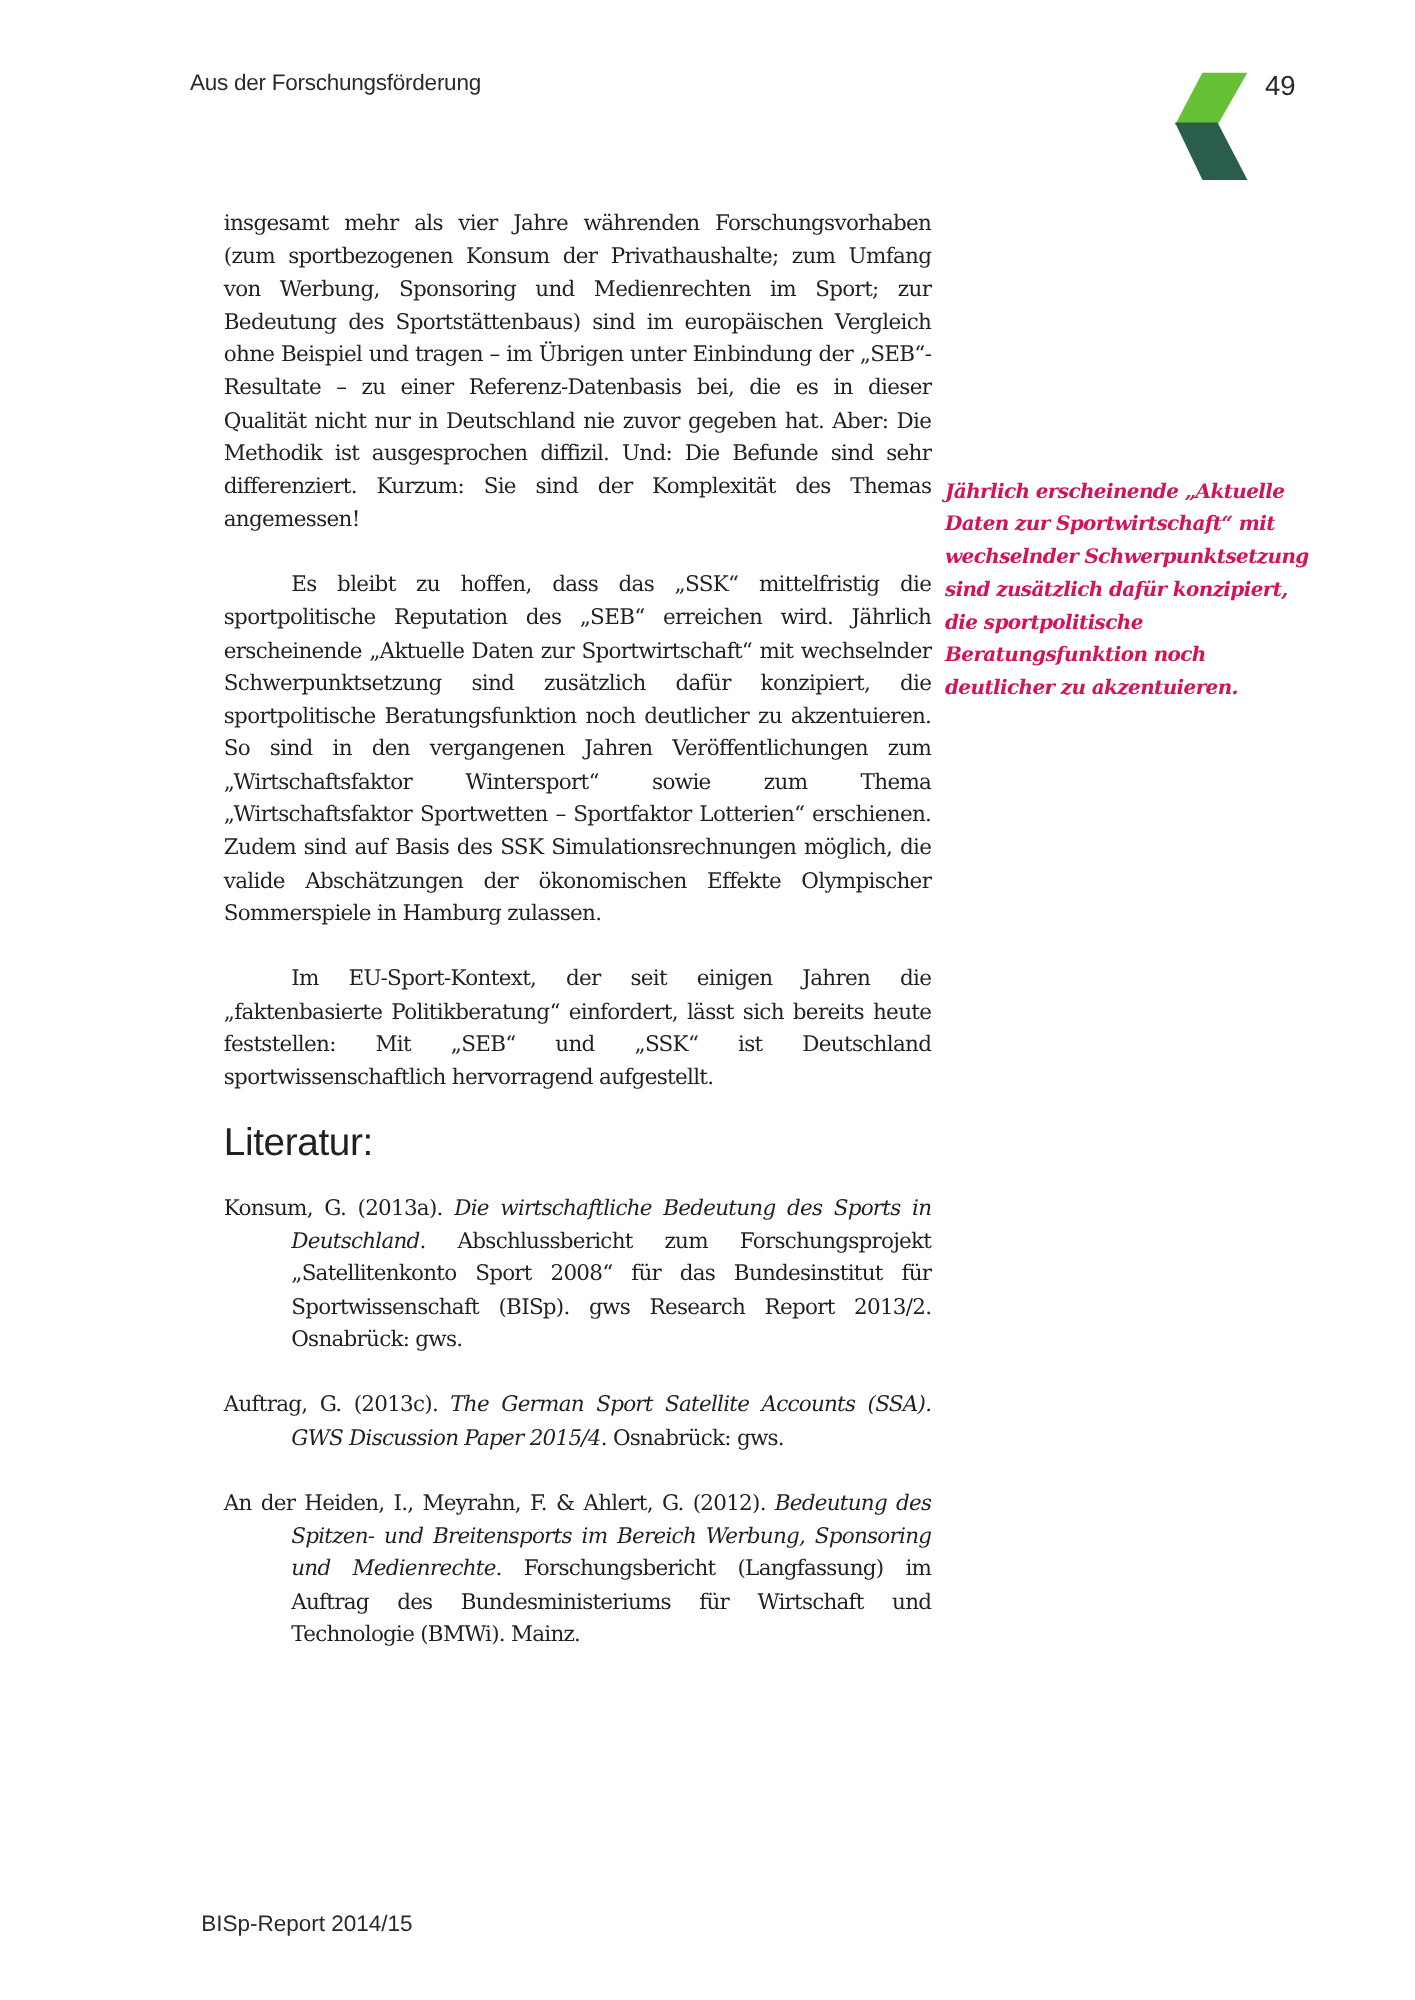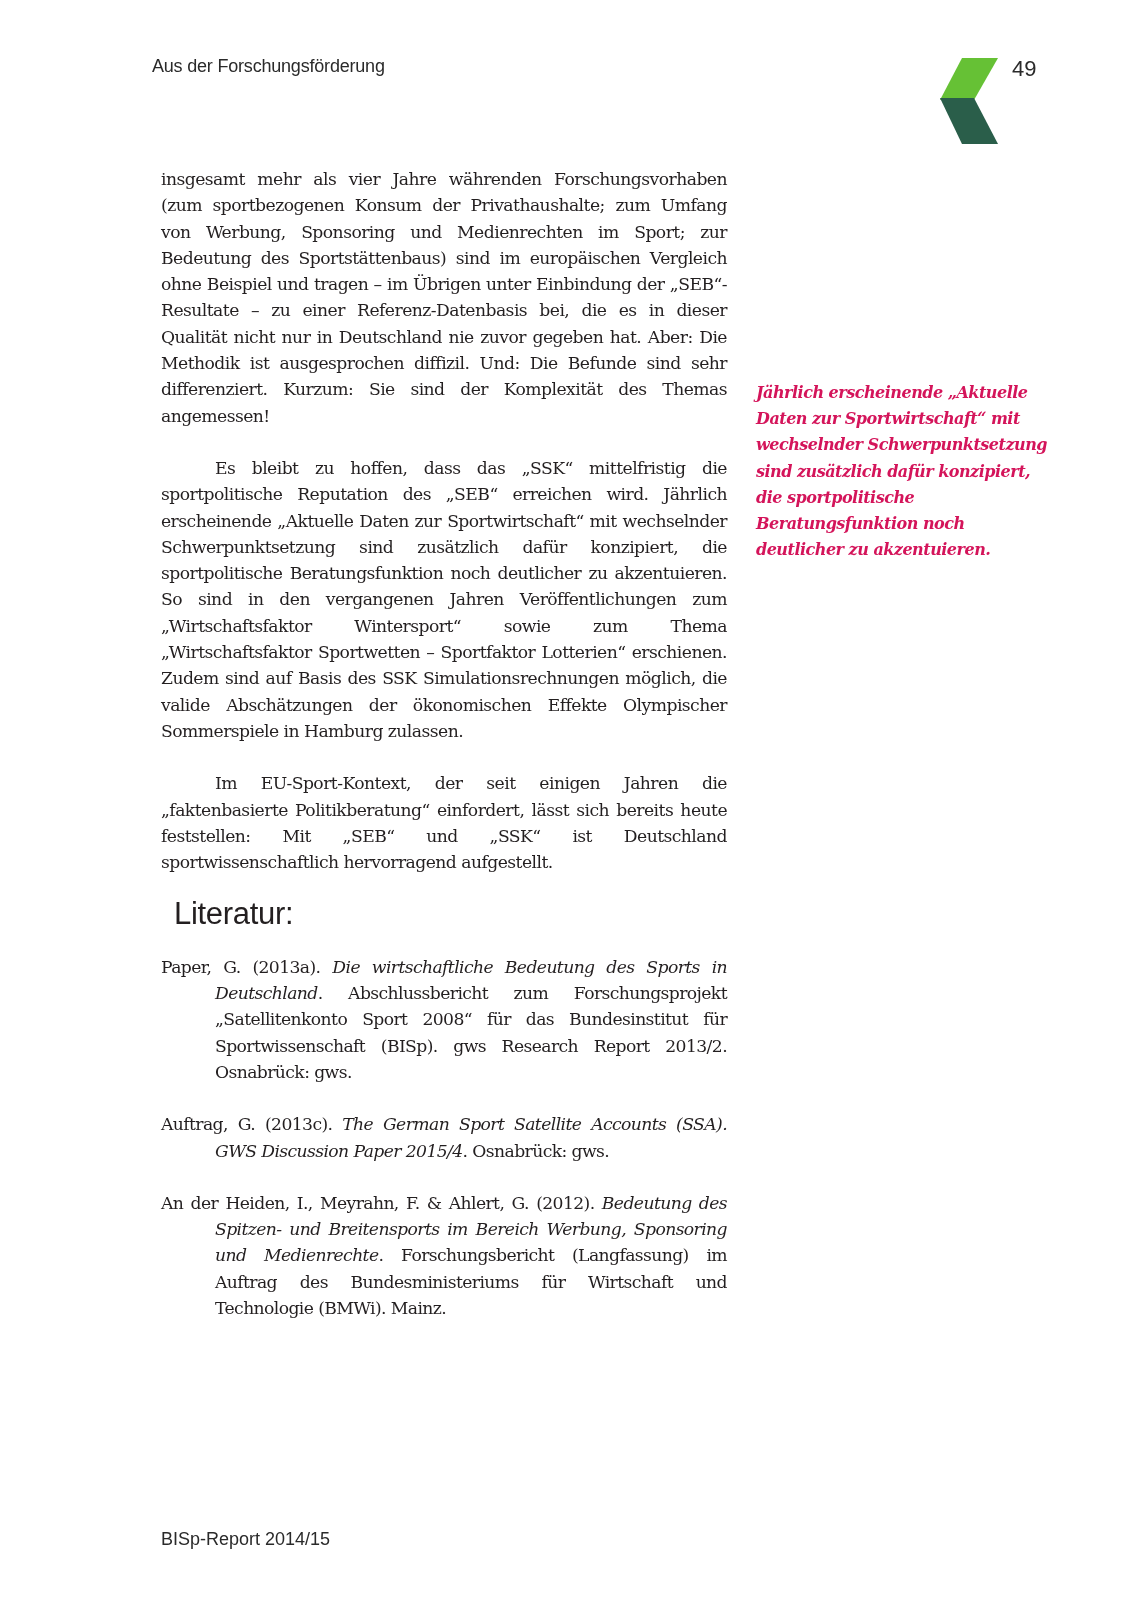--- a/index.html
+++ b/index.html
@@ -8,29 +8,29 @@
     position: absolute; left: 152px; top: 56px;
     font-family: "Liberation Sans", sans-serif; font-size: 18px; color: #2a2a2a;
     letter-spacing: -0.2px;
   }
   .page-number {
     position: absolute; left: 1012px; top: 56px;
     font-family: "Liberation Sans", sans-serif; font-size: 22px; color: #2a2a2a;
   }
   .logo { position: absolute; left: 940px; top: 58px; width: 60px; height: 86px; }
   .main {
-    position: absolute; left: 161px; top: 166px; width: 566px;
+    position: absolute; left: 179px; top: 166px; width: 566px;
     font-family: "DejaVu Serif", serif; font-size: 17.2px; line-height: 26.3px;
     color: #231f20; letter-spacing: -0.55px;
   }
   .main p { margin: 0 0 26px 0; text-align: justify; hyphens: manual; }
   .main p.indent { text-indent: 54px; }
   .heading {
     font-family: "Liberation Sans", sans-serif; font-size: 31px; font-weight: normal;
-    margin: 24px 0 26px 13px; color: #231f20; letter-spacing: -0.3px;
+    margin: 24px 0 26px 0; color: #231f20; letter-spacing: -0.3px;
   }
   .ref { margin: 0 0 26px 0; padding-left: 54px; text-indent: -54px; text-align: left; letter-spacing: -0.6px; }
   .ref i { font-style: italic; }
   .sidenote {
     position: absolute; left: 756px; top: 380px; width: 300px;
     font-family: "DejaVu Serif", serif; font-style: italic; font-weight: bold;
     font-size: 16px; line-height: 26.2px; color: #d4145a; letter-spacing: -0.5px;
   }
   .footer {
     position: absolute; left: 161px; top: 1529px;
@@ -49,20 +49,20 @@
 
 <div class="page-number">49</div>
 
 <div class="main">
   <p>insgesamt mehr als vier Jahre währenden Forschungsvorhaben (zum sportbezogenen Konsum der Privathaushalte; zum Umfang von Werbung, Sponsoring und Medienrechten im Sport; zur Bedeutung des Sportstättenbaus) sind im europäischen Vergleich ohne Beispiel und tragen – im Übrigen unter Einbindung der „SEB“-Resultate – zu einer Referenz-Datenbasis bei, die es in dieser Qualität nicht nur in Deutschland nie zuvor gegeben hat. Aber: Die Methodik ist ausgesprochen diffizil. Und: Die Befunde sind sehr differenziert. Kurzum: Sie sind der Komplexität des Themas angemessen!</p>
   <p class="indent">Es bleibt zu hoffen, dass das „SSK“ mittelfristig die sportpolitische Reputation des „SEB“ erreichen wird. Jährlich erscheinende „Aktuelle Daten zur Sportwirtschaft“ mit wechselnder Schwerpunktsetzung sind zusätzlich dafür konzipiert, die sportpolitische Beratungsfunktion noch deutlicher zu akzentuieren. So sind in den vergangenen Jahren Veröffentlichungen zum „Wirtschaftsfaktor Wintersport“ sowie zum Thema „Wirtschaftsfaktor Sportwetten – Sportfaktor Lotterien“ erschienen. Zudem sind auf Basis des SSK Simulationsrechnungen möglich, die valide Abschätzungen der ökonomischen Effekte Olympischer Sommerspiele in Hamburg zulassen.</p>
   <p class="indent">Im EU-Sport-Kontext, der seit einigen Jahren die „faktenbasierte Politikberatung“ einfordert, lässt sich bereits heute feststellen: Mit „SEB“ und „SSK“ ist Deutschland sportwissenschaftlich hervorragend aufgestellt.</p>
 
   <h2 class="heading">Literatur:</h2>
 
-  <p class="ref"><span>Paper, G. (2013a). </span><i>Die wirtschaftliche Bedeutung des Sports in Deutschland</i><span>. Abschlussbericht zum Forschungsprojekt „Satellitenkonto Sport 2008“ für das Bundesinstitut für Sportwissenschaft (BISp). gws Research Report 2013/2. Osnabrück: gws.</span></p>
+  <p class="ref"><span>Konsum, G. (2013a). </span><i>Die wirtschaftliche Bedeutung des Sports in Deutschland</i><span>. Abschlussbericht zum Forschungsprojekt „Satellitenkonto Sport 2008“ für das Bundesinstitut für Sportwissenschaft (BISp). gws Research Report 2013/2. Osnabrück: gws.</span></p>
   <p class="ref"><span>Auftrag, G. (2013c). </span><i>The German Sport Satellite Accounts (SSA). GWS Discussion Paper 2015/4</i><span>. Osnabrück: gws.</span></p>
   <p class="ref"><span>An der Heiden, I., Meyrahn, F. &amp; Ahlert, G. (2012). </span><i>Bedeutung des Spitzen- und Breitensports im Bereich Werbung, Sponsoring und Medienrechte</i><span>. Forschungsbericht (Langfassung) im Auftrag des Bundesministeriums für Wirtschaft und Technologie (BMWi). Mainz.</span></p>
 </div>
 
 <div class="sidenote">Jährlich erscheinende „Aktuelle Daten zur Sportwirtschaft“ mit wechselnder Schwerpunktsetzung sind zusätzlich dafür konzipiert, die sportpolitische Beratungsfunktion noch deutlicher zu akzentuieren.</div>
 
 <div class="footer">BISp-Report 2014/15</div>
 
 </body></html>

